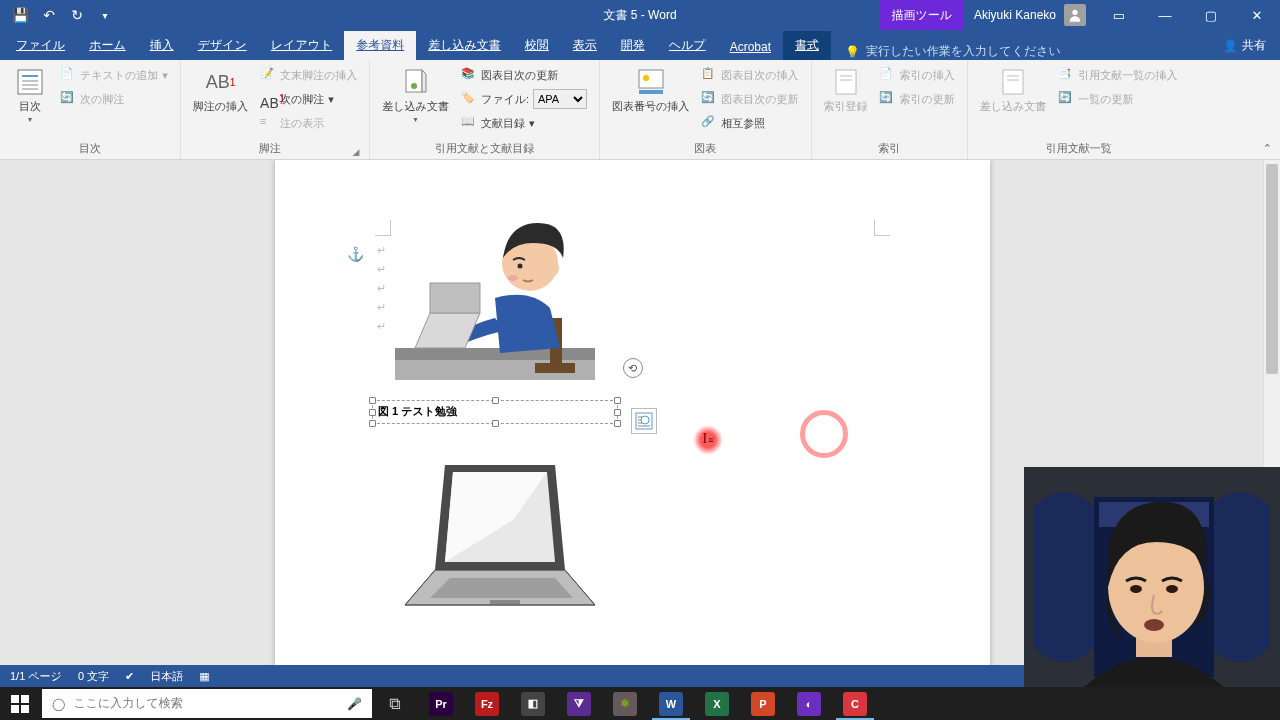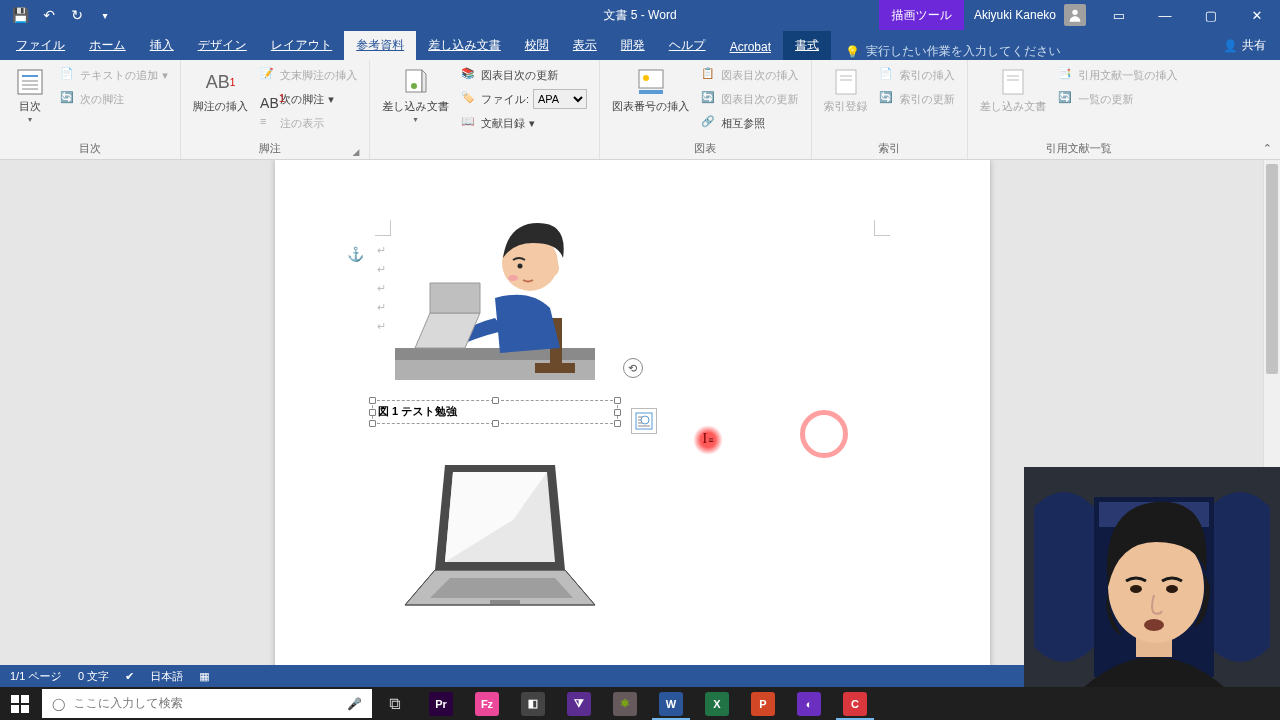--- a/index.html
+++ b/index.html
@@ -232,20 +232,21 @@
             <span>図表目次の更新</span>
           </div>
         <div class="small-btn">
           <span class="ico">🏷️</span>
           <span>ファイル:</span>
           <select style="width:54px"><option>APA</option></select>
         </div>
         <div class="small-btn"><span class="ico">📖</span><span>文献目録</span> ▾</div>
       </div>
     </div>
+    <div class="label">引用文献と文献目録</div>
   </div>
 
   <div class="group">
     <div class="body">
       <div class="big-btn">
         <span class="ico">
             <svg viewBox="0 0 32 32">
               <rect x="4" y="4" width="24" height="18" fill="#fff" stroke="#888"></rect>
               <circle cx="11" cy="12" r="3" fill="#ffc000"></circle>
               <rect x="4" y="24" width="24" height="4" fill="#5b9bd5"></rect>
@@ -454,21 +455,21 @@
     <span>ここに入力して検索</span>
     <span class="mic">🎤</span>
   </div>
   <div class="tbtn">
       <span style="color:#ccc">⧉</span>
     </div>
   <div class="tbtn">
       <div class="app-ico" style="background:#2a003f">Pr</div>
     </div>
   <div class="tbtn">
-      <div class="app-ico" style="background:#ec4899">Fz</div>
+      <div class="app-ico" style="background:#b91c1c">Fz</div>
     </div>
   <div class="tbtn">
       <div class="app-ico" style="background:#444">◧</div>
     </div>
   <div class="tbtn">
       <div class="app-ico" style="background:#5c2d91">⧩</div>
     </div>
   <div class="tbtn">
       <div class="app-ico" style="background:#66595c;color:#7fba00">⚛</div>
     </div>

